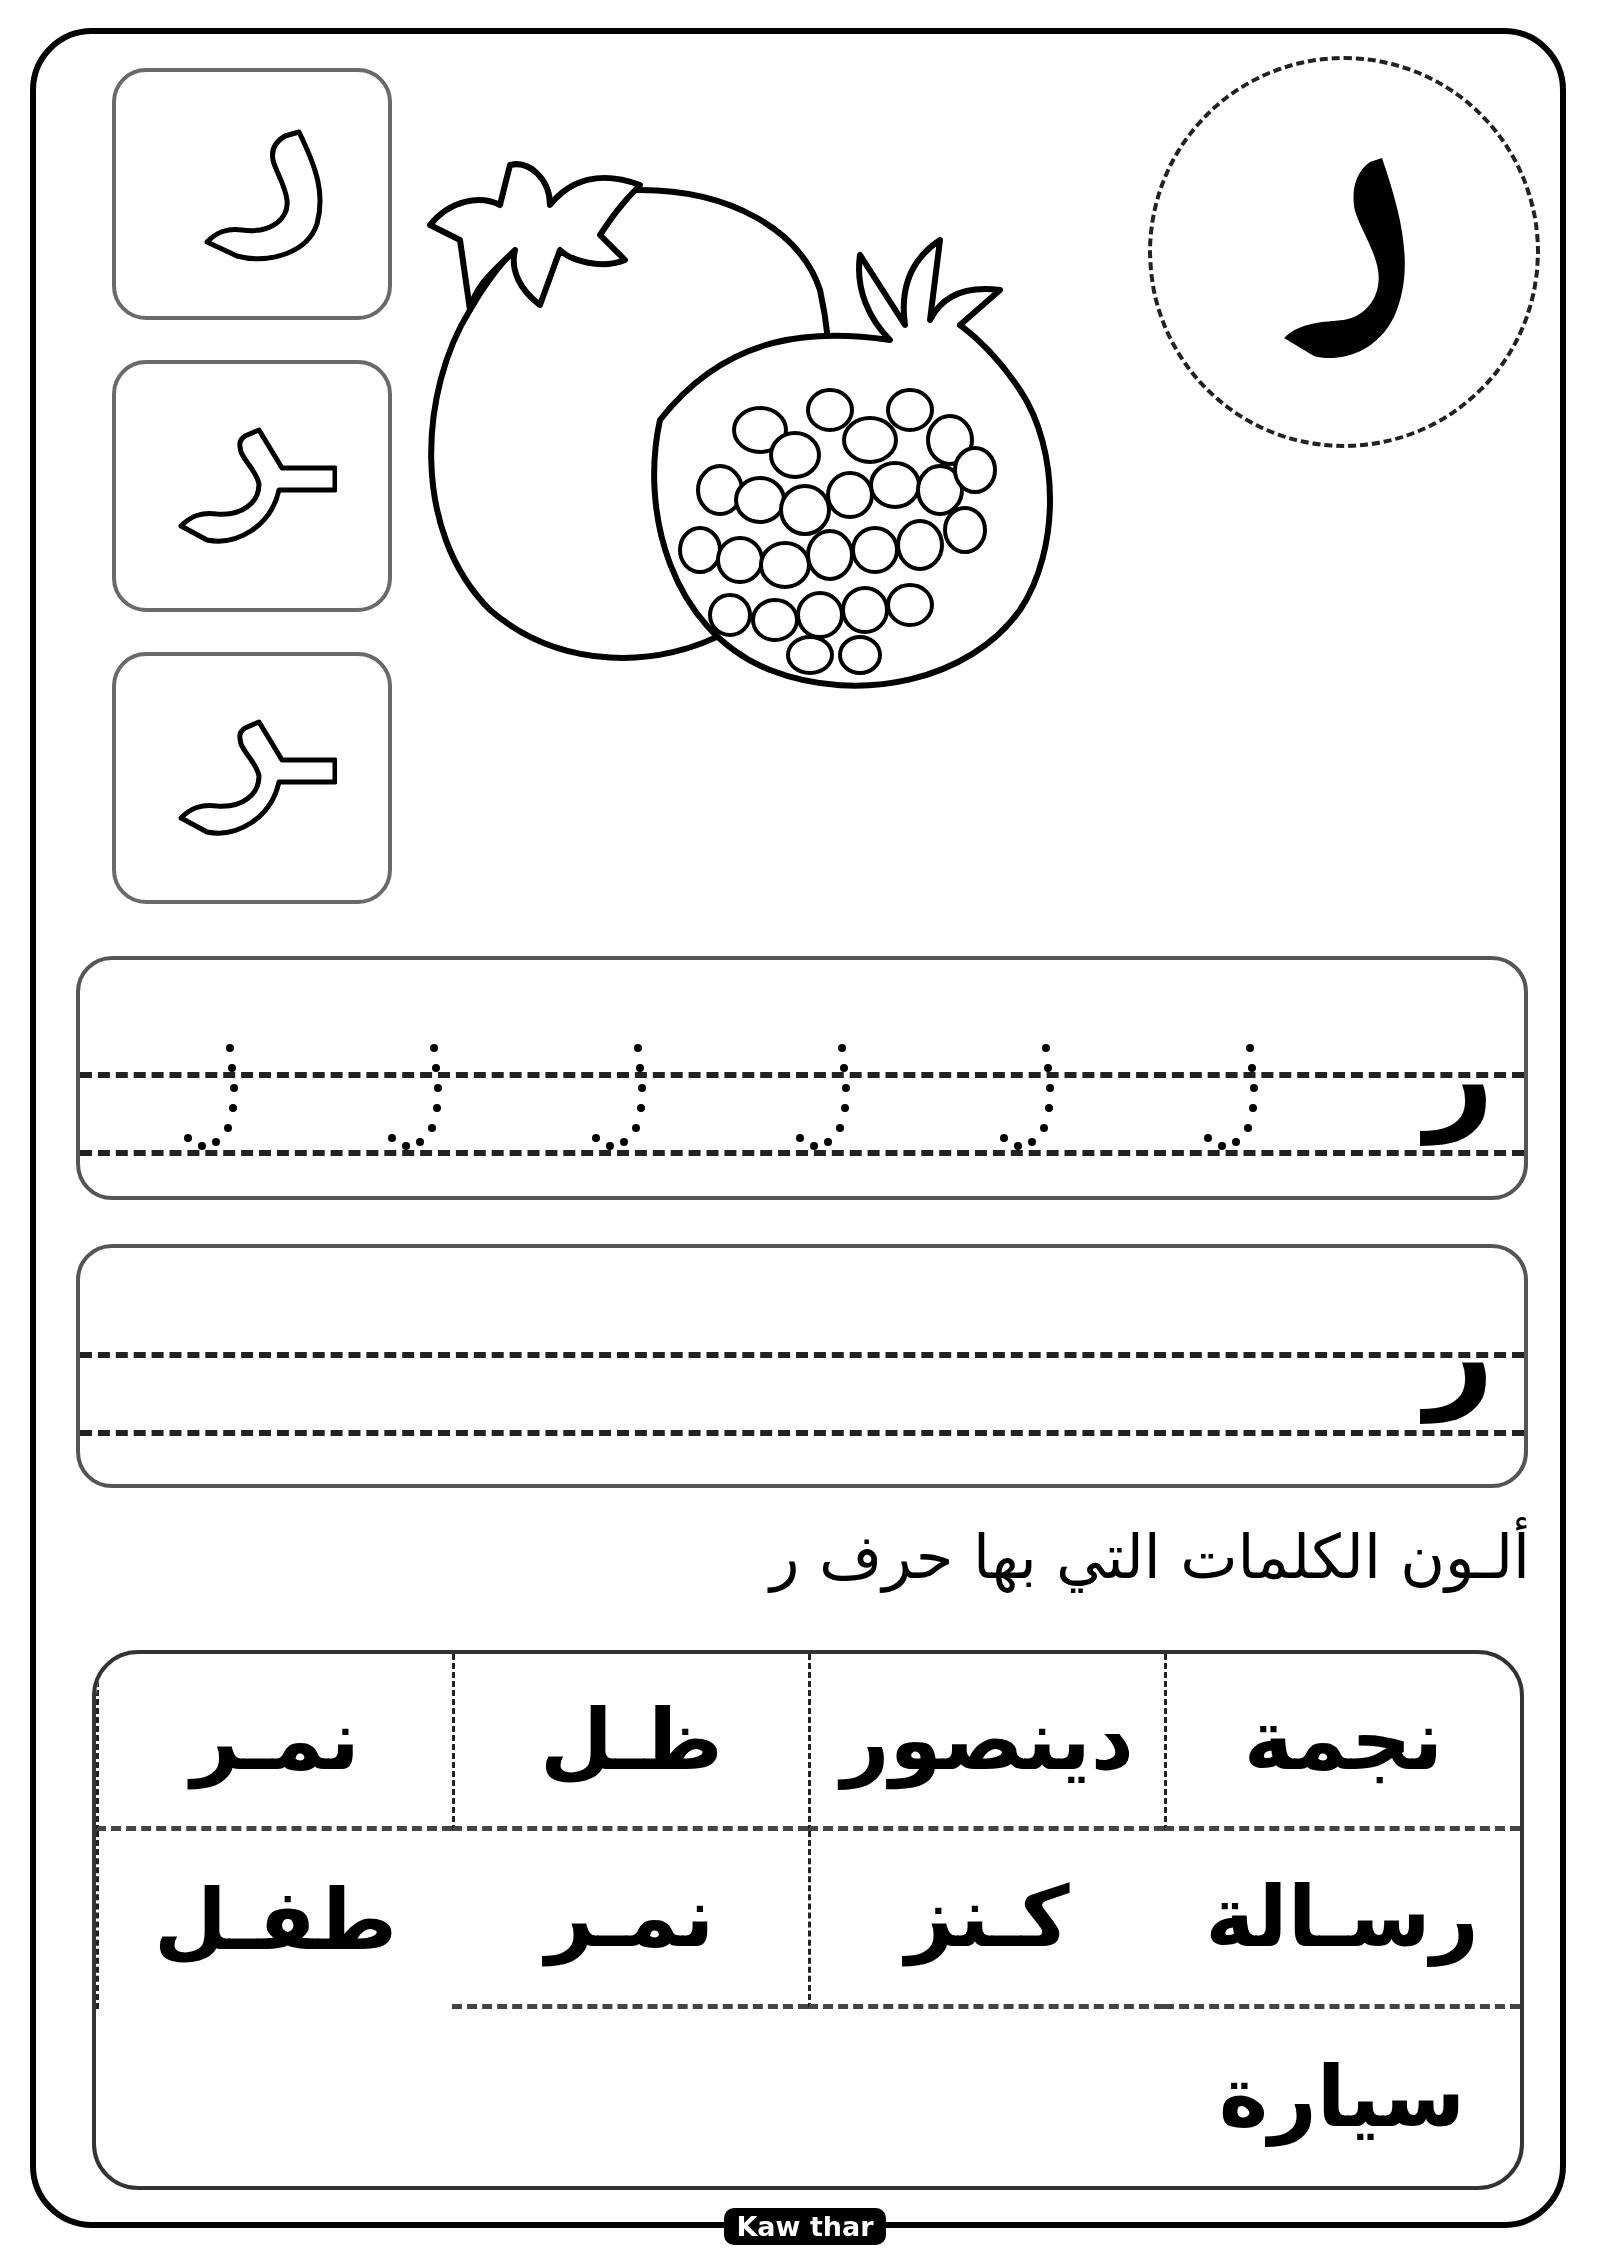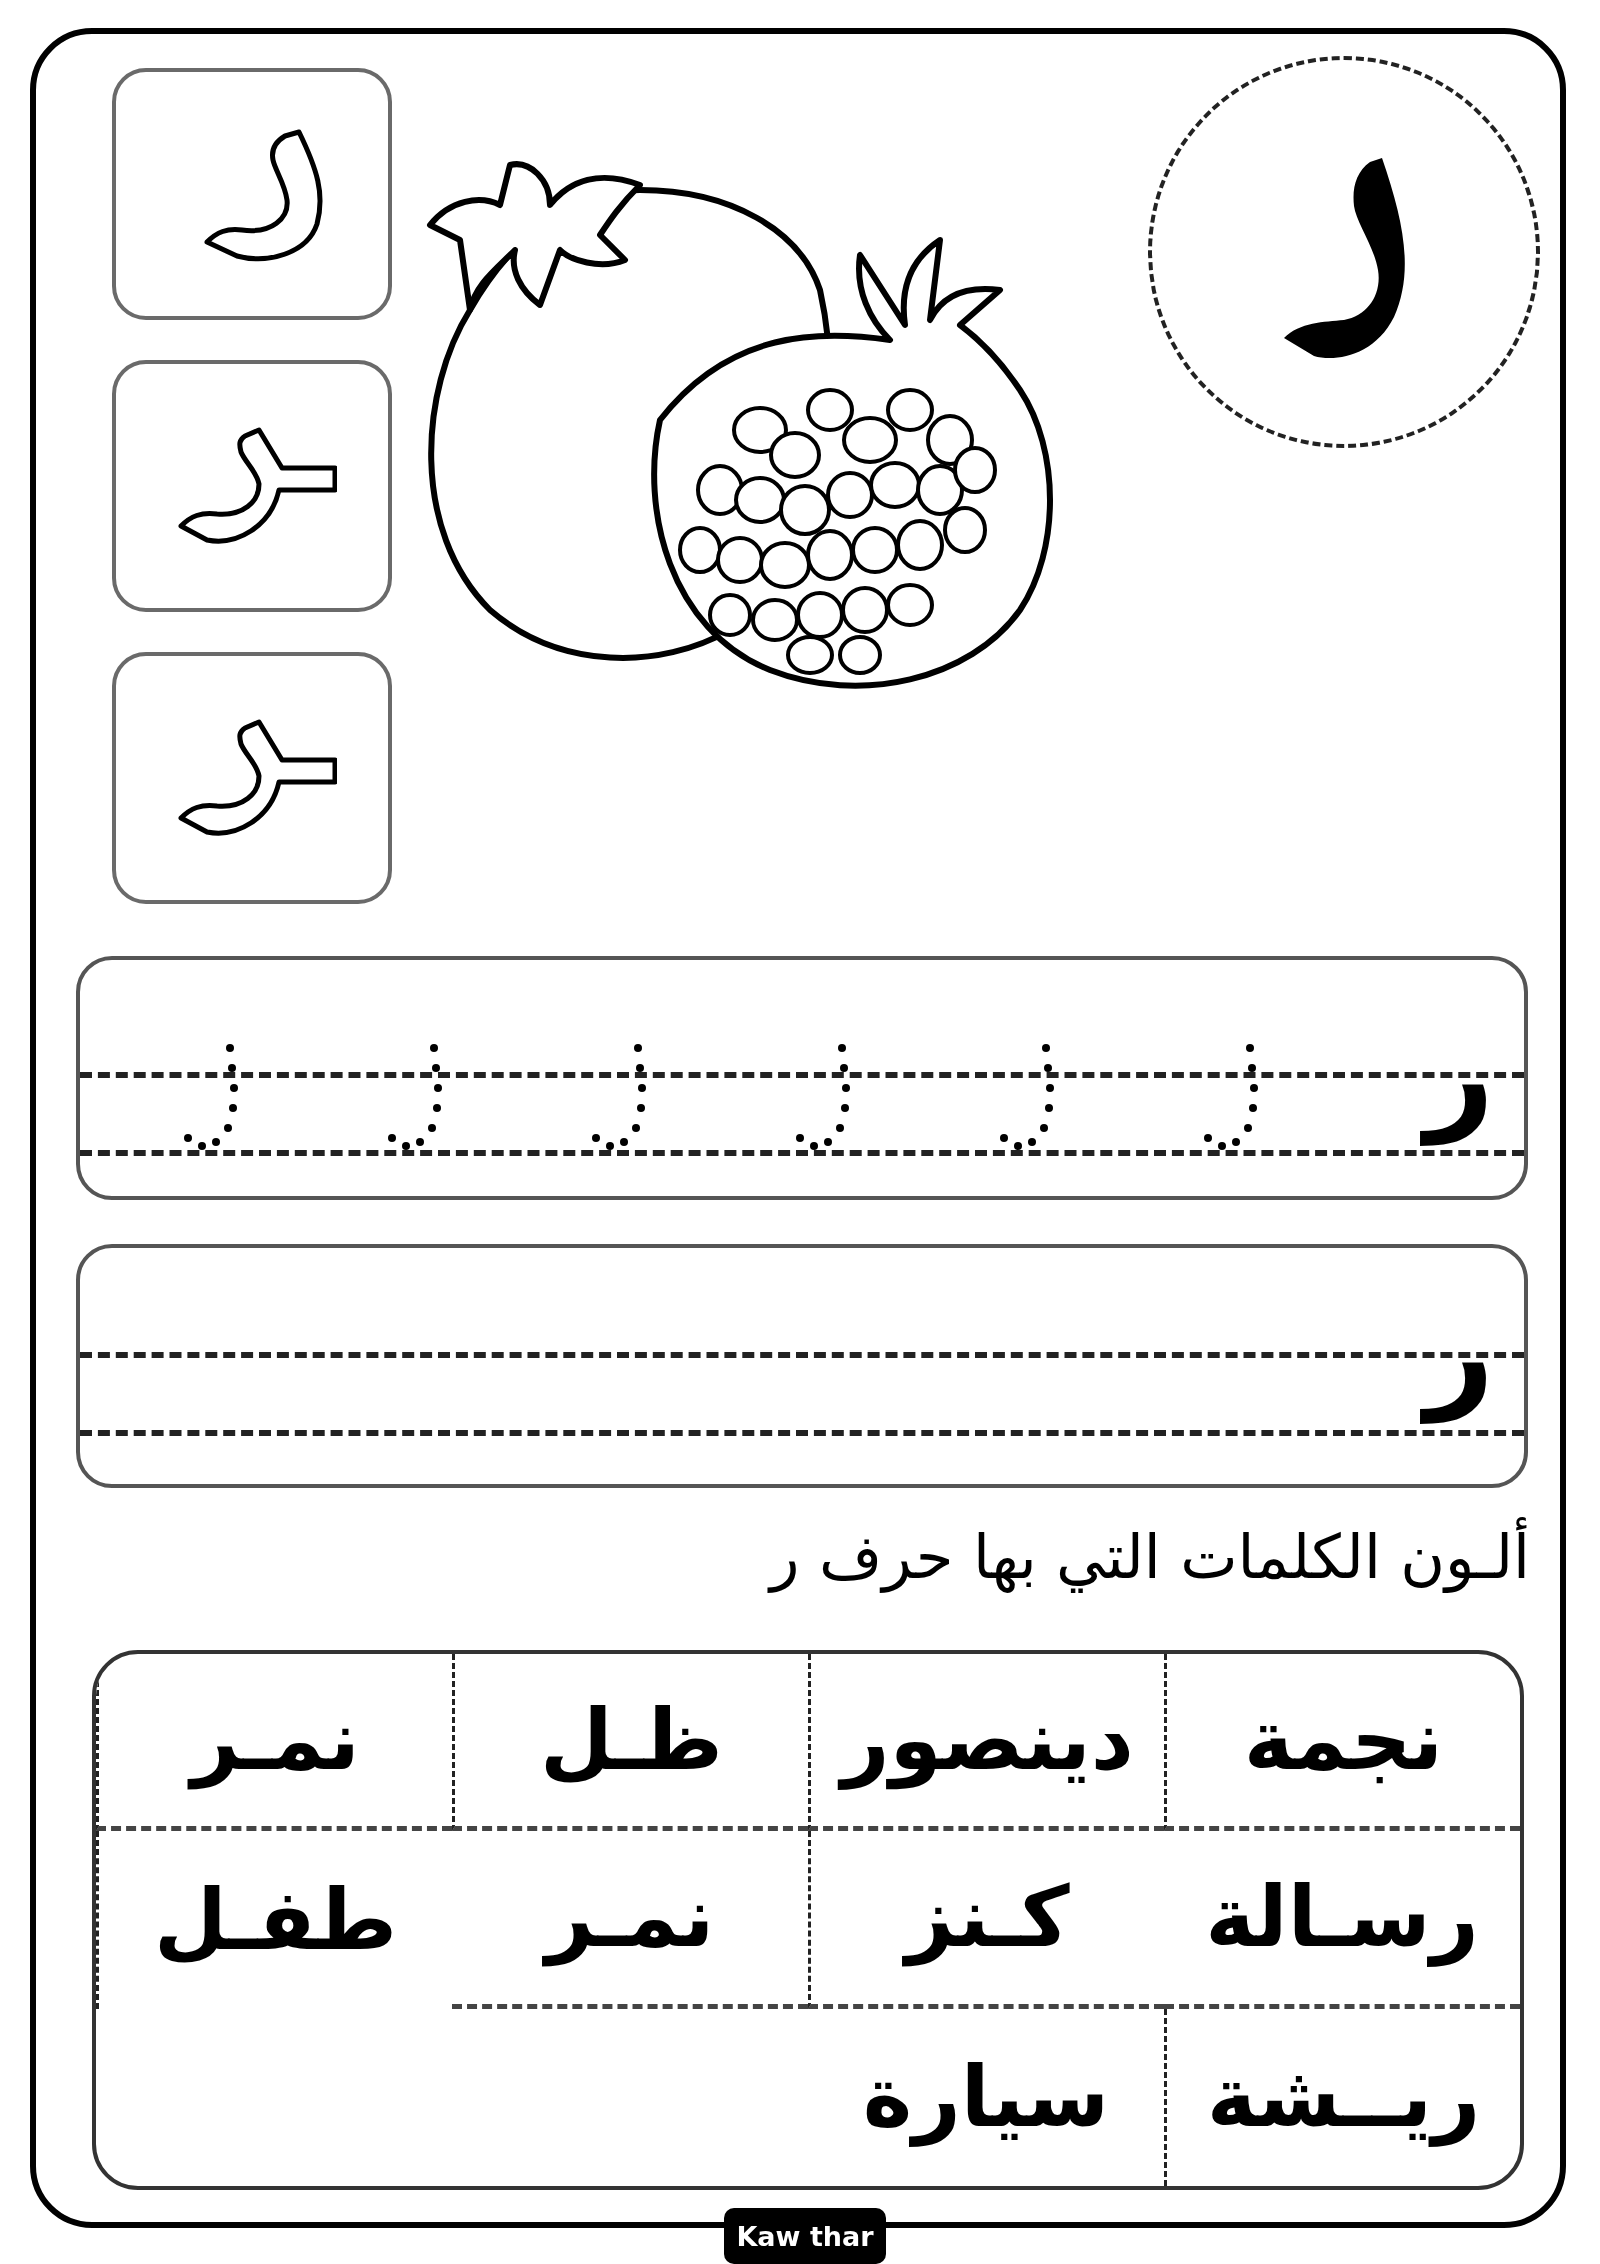--- a/index.html
+++ b/index.html
@@ -20,21 +20,21 @@
   .dash-line{position:absolute;left:0;right:0;height:0;border-top:6px dashed #222;}
   .model-letter{position:absolute;right:30px;font-family:"DejaVu Sans",sans-serif;font-weight:bold;font-size:120px;line-height:1;}
   .guide-letter{position:absolute;width:70px;height:130px;}
   
   .instruction{position:absolute;right:70px;top:1520px;font-family:"DejaVu Sans",sans-serif;font-weight:normal;font-size:61px;direction:rtl;line-height:1.2;text-align:center;}
   
   .words-table{position:absolute;left:92px;top:1650px;width:1432px;height:540px;border:4px solid #333;border-radius:46px;box-sizing:border-box;overflow:hidden;display:grid;grid-template-columns:repeat(4,1fr);grid-template-rows:repeat(3,1fr);direction:rtl;}
   .word-cell{display:flex;align-items:center;justify-content:center;font-family:"DejaVu Sans",sans-serif;font-weight:bold;font-size:84px;line-height:1;border-left:3px dashed #222;border-bottom:5px dashed #444;}
   .word-cell.col-last{border-left:none;}
   .word-cell.row-last{border-bottom:none;}
-  .badge{position:absolute;left:724px;top:2208px;width:162px;height:56px;background:#000;color:#fff;border-radius:10px;font-family:"DejaVu Sans",sans-serif;font-weight:bold;font-size:27px;display:flex;align-items:center;justify-content:center;}
+  .badge{position:absolute;left:724px;top:2208px;width:162px;height:37px;background:#000;color:#fff;border-radius:10px;font-family:"DejaVu Sans",sans-serif;font-weight:bold;font-size:27px;display:flex;align-items:center;justify-content:center;}
 </style>
 </head>
 <body>
 
 <div class="frame"></div>
 
 <div class="form-box" style="top:68px;">
   <svg viewBox="0 0 170 160">
     <path d="M118 22 L132 18 C150 55 158 80 150 110 C140 140 100 150 70 142 L40 128 C50 118 60 114 75 116 C105 120 122 104 120 86 C118 70 108 56 106 46 C104 36 108 28 118 22 Z" fill="#fff" stroke="#000" stroke-width="5" stroke-linejoin="round"></path>
   </svg>
@@ -188,17 +188,16 @@
 
 <div class="words-table">
   <div class="word-cell">نجمة</div>
   <div class="word-cell">دينصور</div>
   <div class="word-cell">ظـل</div>
   <div class="word-cell">نمـر</div>
   <div class="word-cell col-last">رسـالة</div>
   <div class="word-cell">كـنز</div>
   <div class="word-cell col-last">نمـر</div>
   <div class="word-cell row-last">طفـل</div>
-  <div class="word-cell row-last">ريــشة</div>
   <div class="word-cell row-last col-last">سيارة</div>
 </div>
 
 <div class="badge">Kaw thar</div>
 
 </body></html>

